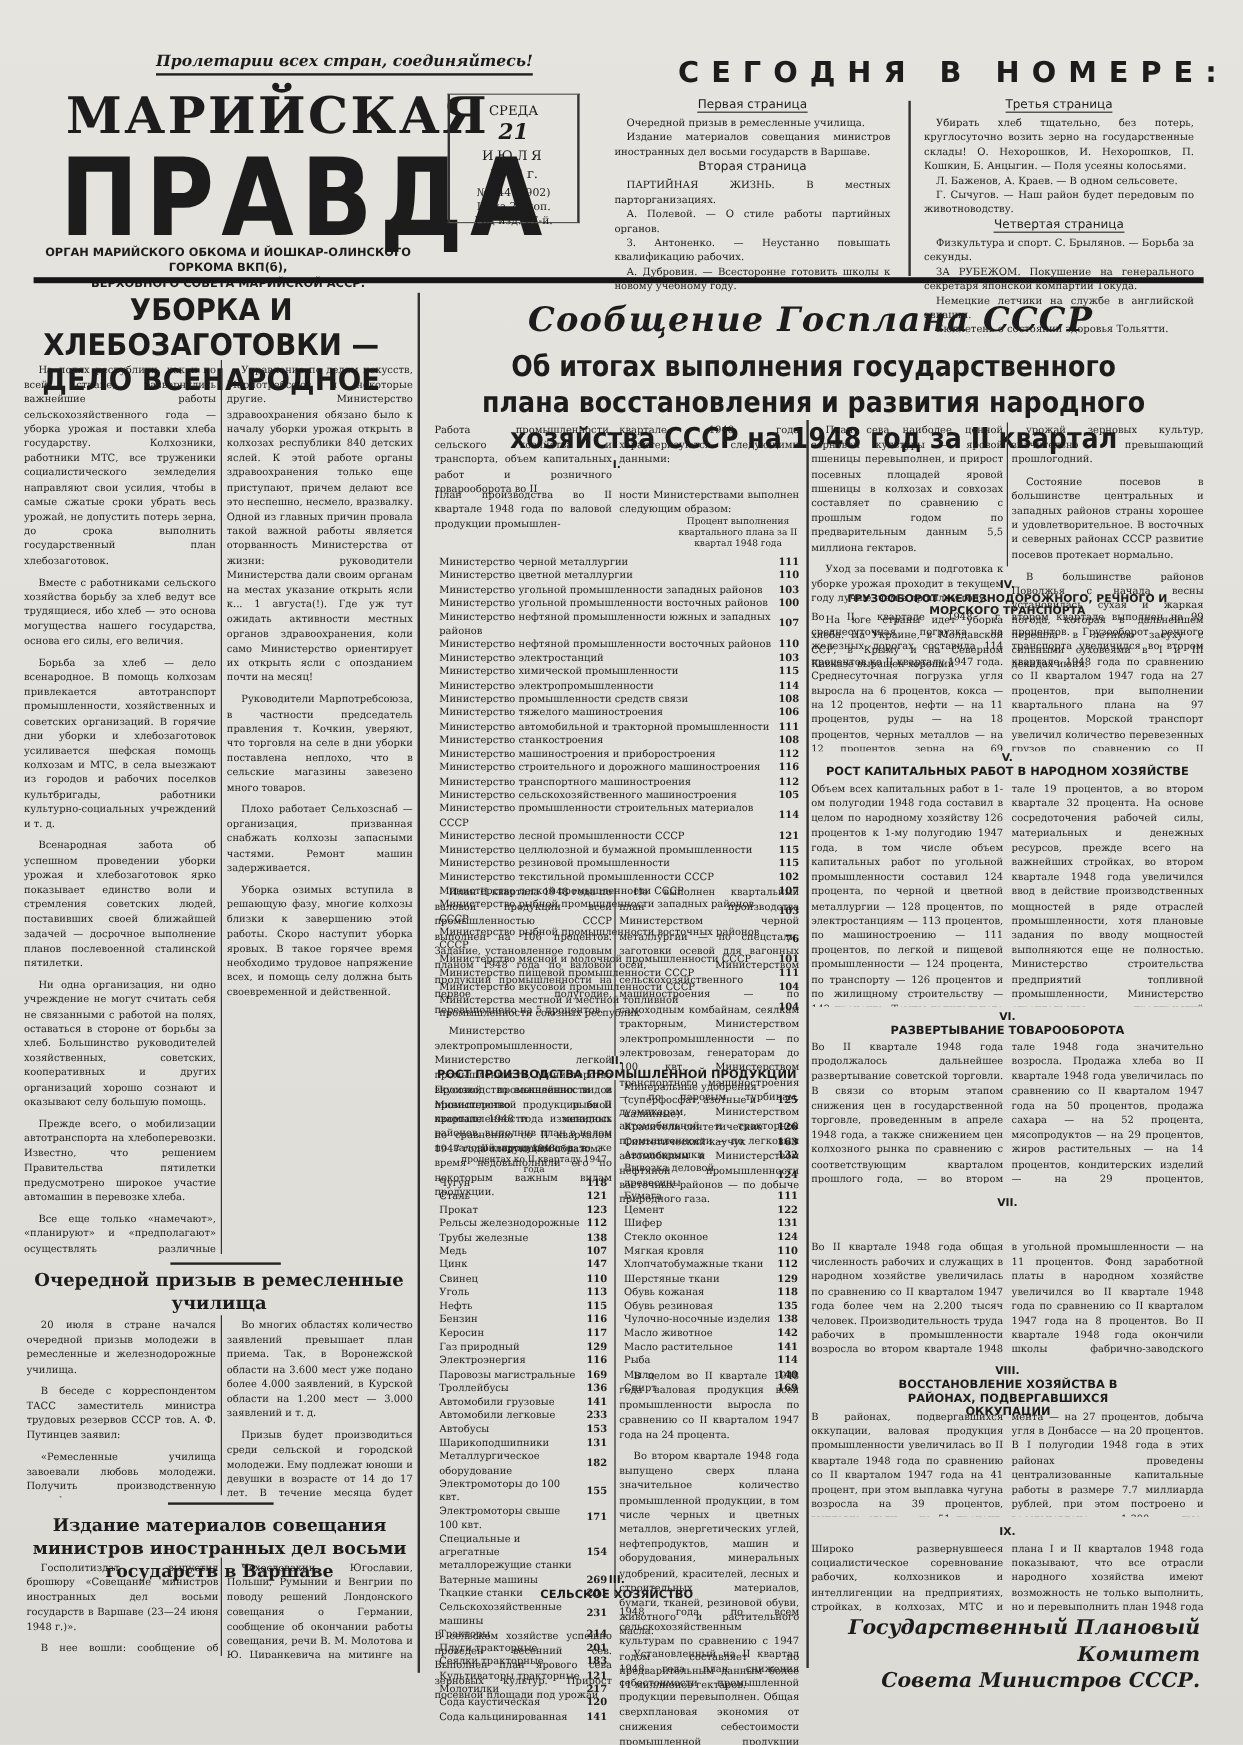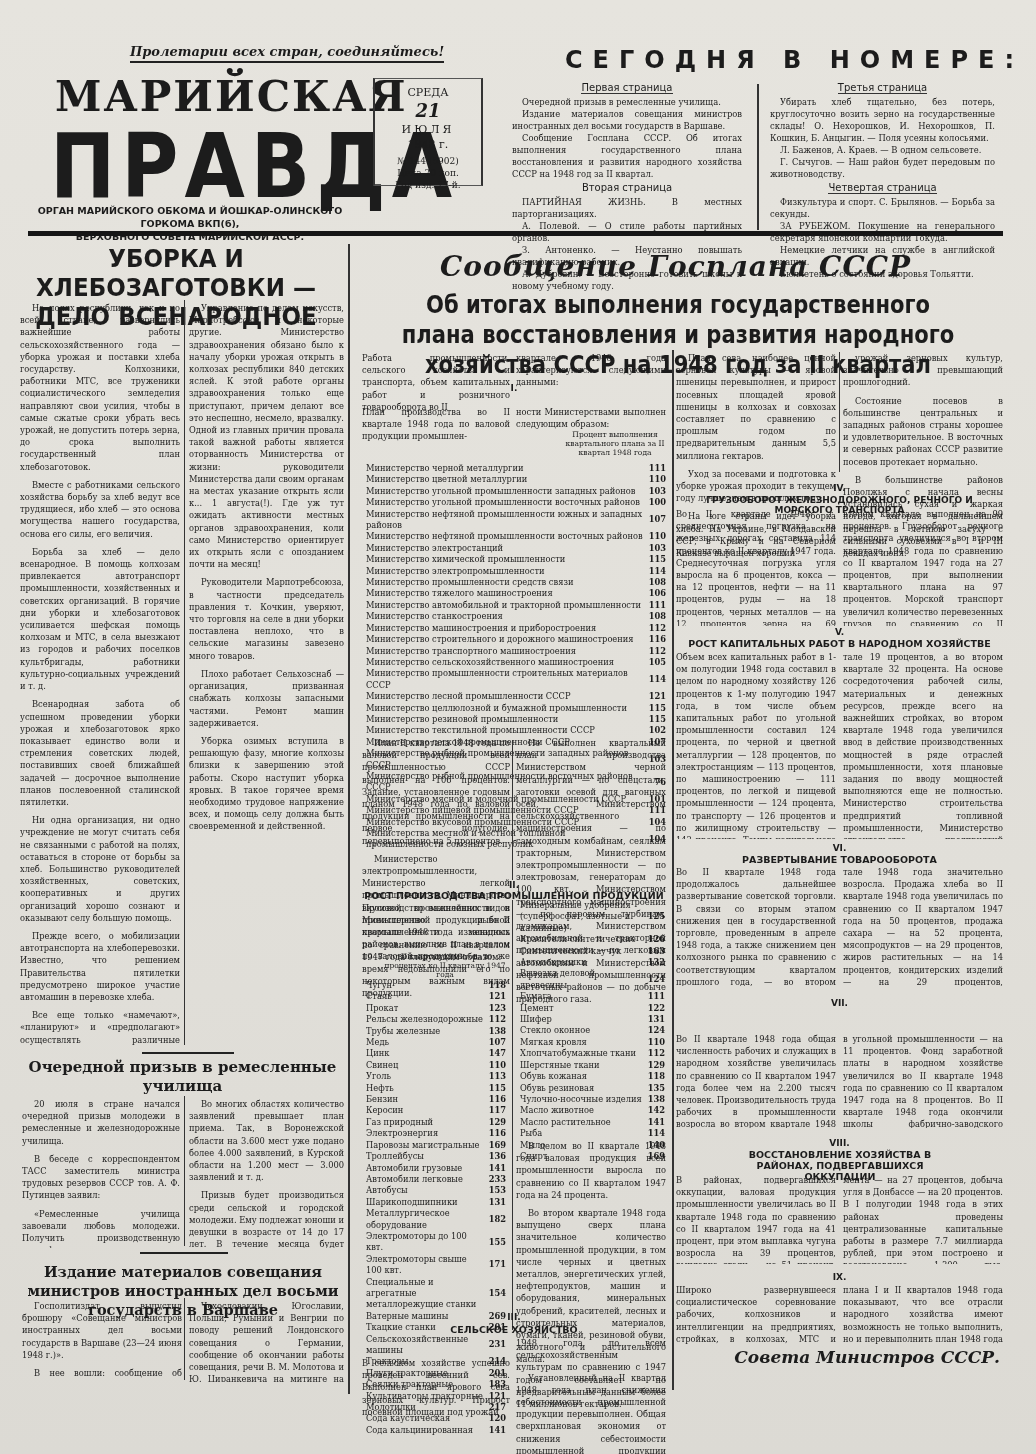--- a/index.html
+++ b/index.html
@@ -55,21 +55,20 @@
     <div class="sm" style="margin-top:3px;">№ 144 (5902)</div>
     <div class="sm">Цена 20 коп.</div>
     <div class="sm">Год изд. 27-й.</div>
   </div>
 
   <div class="abs today-title">СЕГОДНЯ В НОМЕРЕ:</div>
   <div class="abs tcol" style="left:512px;top:80px;">
     <div class="sec"><span>Первая страница</span></div>
     <p>Очередной призыв в ремесленные училища.</p>
     <p>Издание материалов совещания министров иностранных дел восьми государств в Варшаве.</p>
-    <p>Сообщение Госплана СССР. Об итогах выполнения государственного плана восстановления и развития народного хозяйства СССР на 1948 год за II квартал.</p>
     <div class="sec"><span style="border:none">Вторая страница</span></div>
     <p>ПАРТИЙНАЯ ЖИЗНЬ. В местных парторганизациях.</p>
     <p>А. Полевой. — О стиле работы партийных органов.</p>
     <p>З. Антоненко. — Неустанно повышать квалификацию рабочих.</p>
     <p>А. Дубровин. — Всесторонне готовить школы к новому учебному году.</p>
   </div>
   <div class="abs vline" style="left:757px;top:84px;height:146px;"></div>
   <div class="abs tcol" style="left:770px;top:80px;width:225px;">
     <div class="sec"><span>Третья страница</span></div>
     <p>Убирать хлеб тщательно, без потерь, круглосуточно возить зерно на государственные склады! О. Нехорошков, И. Нехорошков, П. Кошкин, Б. Анцыгин. — Поля усеяны колосьями.</p>
@@ -546,15 +545,16 @@
   <div class="abs roman" style="left:676px;top:1138px;width:327px;">VIII.</div>
   <div class="abs sechead" style="left:720px;top:1149px;width:240px;">ВОССТАНОВЛЕНИЕ ХОЗЯЙСТВА В РАЙОНАХ, ПОДВЕРГАВШИХСЯ ОККУПАЦИИ</div>
   <div class="abs col" style="left:676px;top:1174px;width:160px;height:90px;overflow:hidden;">В районах, подвергавшихся оккупации, валовая продукция промышленности увеличилась во II квартале 1948 года по сравнению со II кварталом 1947 года на 41 процент, при этом выплавка чугуна возросла на 39 процентов, выплавка стали — на 51 процент, производство проката — на 55 процентов, выработка электроэнергии — на 34 процента, производство це-</div>
   <div class="abs col" style="left:843px;top:1174px;width:160px;height:90px;overflow:hidden;">мента — на 27 процентов, добыча угля в Донбассе — на 20 процентов. В I полугодии 1948 года в этих районах проведены централизованные капитальные работы в размере 7.7 миллиарда рублей, при этом построено и восстановлено 1.300 тыс. квадратных метров жилой площади в городах и 63 тысячи жилых домов в сельских местностях.</div>
 
   <div class="abs roman" style="left:676px;top:1272px;width:327px;">IX.</div>
   <div class="abs col" style="left:676px;top:1284px;width:160px;height:64px;overflow:hidden;">Широко развернувшееся социалистическое соревнование рабочих, колхозников и интеллигенции на предприятиях, стройках, в колхозах, МТС и совхозах и достигнутые успехи в деле перевыполнения</div>
   <div class="abs col" style="left:843px;top:1284px;width:160px;height:64px;overflow:hidden;">плана I и II кварталов 1948 года показывают, что все отрасли народного хозяйства имеют возможность не только выполнить, но и перевыполнить план 1948 года — третьего решающего года послевоенной пятилетки.</div>
 
   <div class="abs sign" style="left:680px;top:1346px;width:320px;">
+    <div>Государственный Плановый Комитет</div>
     <div>Совета Министров СССР.</div>
   </div>
 </div>
 
 </body></html>

